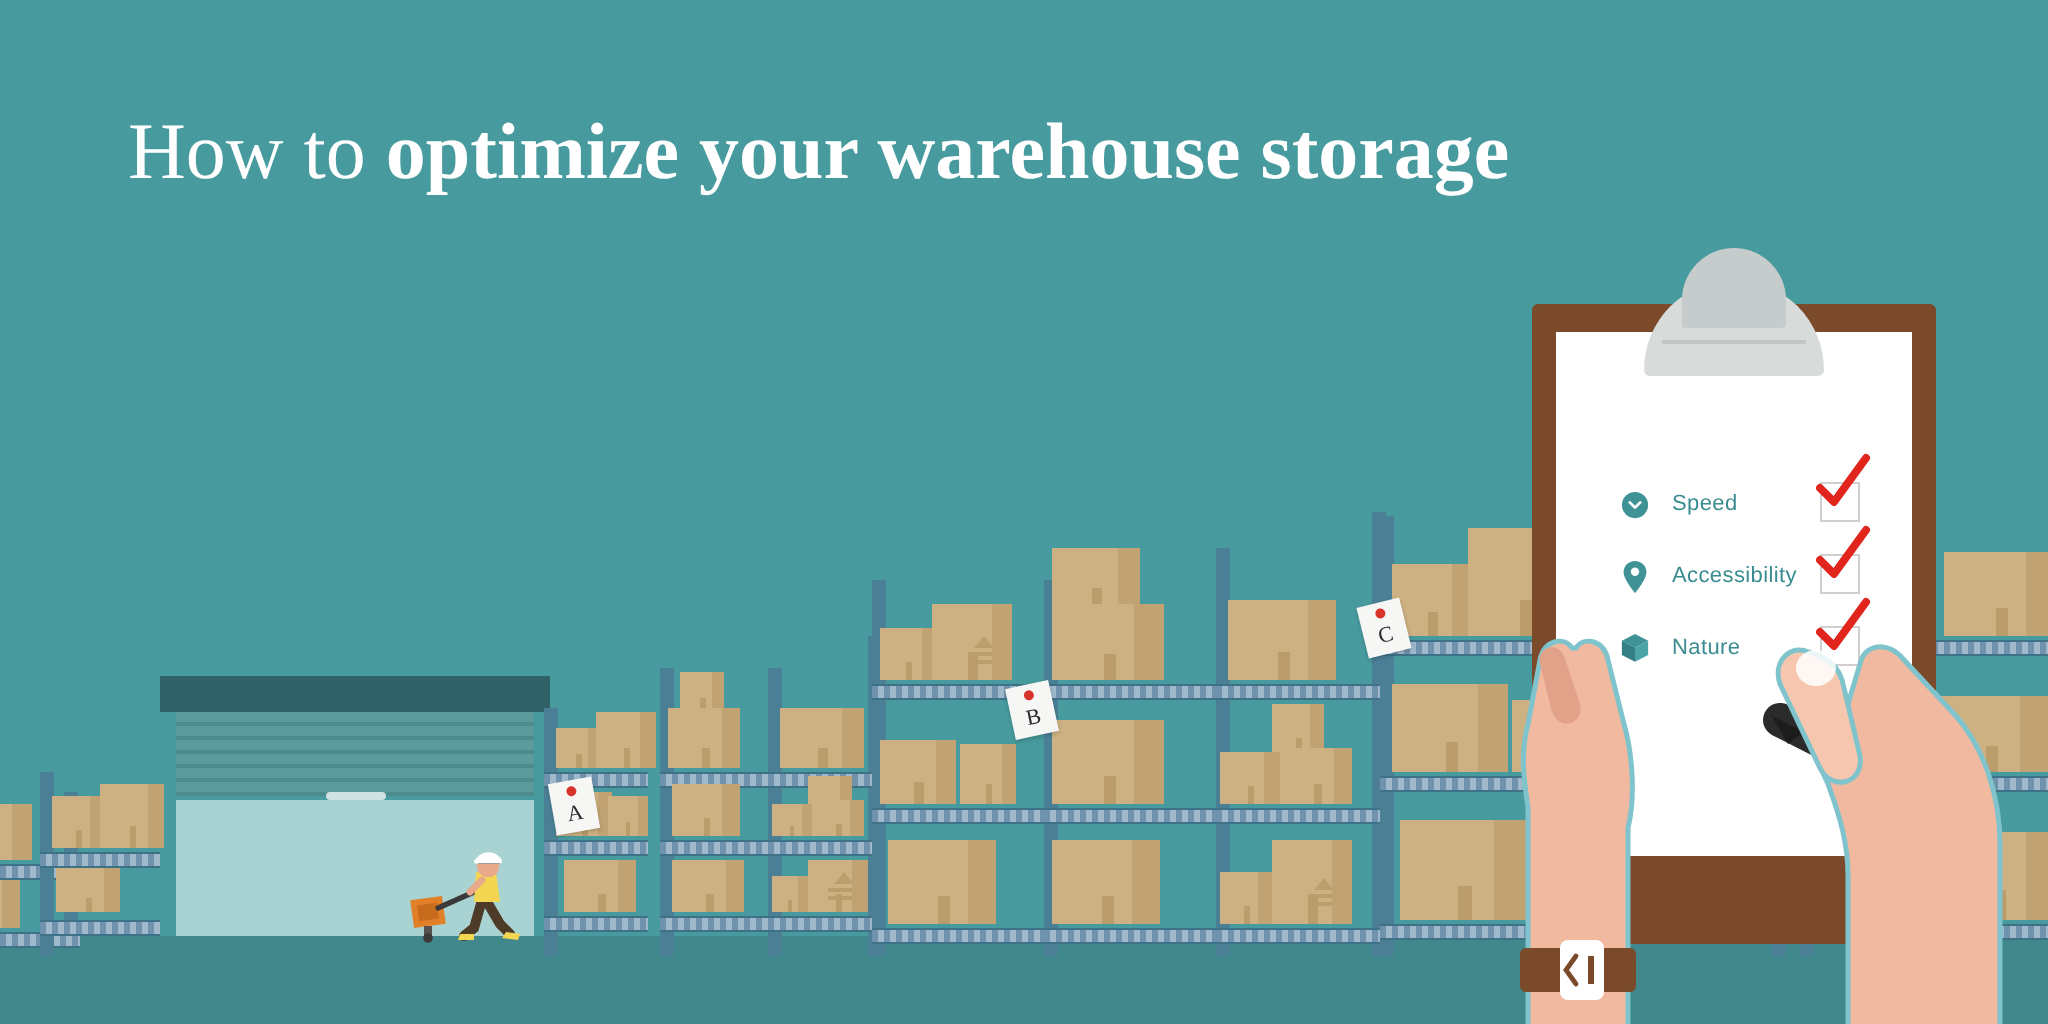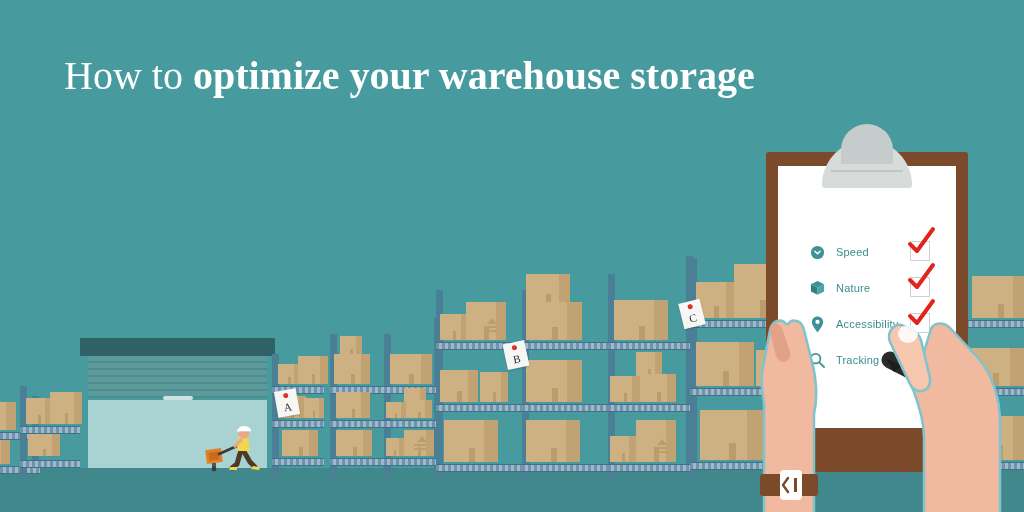--- a/index.html
+++ b/index.html
@@ -372,20 +372,34 @@
       <div class="check-list">
 
         <div class="check-row">
           <span class="ci">
             <svg width="15" height="15" viewBox="0 0 16 16">
               <circle cx="8" cy="8" r="7" fill="#3f9397"></circle>
               <path d="M5.2 6.6 L8 9.4 L10.8 6.6" stroke="#ffffff" stroke-width="1.5" fill="none" stroke-linecap="round" stroke-linejoin="round"></path>
             </svg>
           </span>
           <span class="cl">Speed</span>
+          <span class="cbx"></span>
+          <svg class="tick" width="34" height="32" viewBox="0 0 34 32">
+            <path d="M6 19 L13 26 L29 4" stroke="#e1241c" stroke-width="4" fill="none" stroke-linecap="round" stroke-linejoin="round"></path>
+          </svg>
+        </div>
+
+        <div class="check-row">
+          <span class="ci">
+            <svg width="13" height="17" viewBox="0 0 13 17">
+              <path d="M6.5 0.5 C3.2 .5 .8 3 .8 6.1 C.8 9.8 6.5 16.5 6.5 16.5 C6.5 16.5 12.2 9.8 12.2 6.1 C12.2 3 9.8 .5 6.5 .5 Z" fill="#3f9397"></path>
+              <circle cx="6.5" cy="5.9" r="2.1" fill="#ffffff"></circle>
+            </svg>
+          </span>
+          <span class="cl">Accessibility</span>
           <span class="cbx"></span>
           <svg class="tick" width="34" height="32" viewBox="0 0 34 32">
             <path d="M6 19 L13 26 L29 4" stroke="#e1241c" stroke-width="4" fill="none" stroke-linecap="round" stroke-linejoin="round"></path>
           </svg>
         </div>
 
         <div class="check-row">
           <span class="ci">
             <svg width="15" height="16" viewBox="0 0 16 17">
               <path d="M8 1 L15 4.6 L8 8.2 L1 4.6 Z" fill="#3f9397"></path>
@@ -393,47 +407,20 @@
               <path d="M15 4.6 L8 8.2 L8 15.8 L15 12.2 Z" fill="#4aa4a8"></path>
             </svg>
           </span>
           <span class="cl">Nature</span>
           <span class="cbx"></span>
           <svg class="tick" width="34" height="32" viewBox="0 0 34 32">
             <path d="M6 19 L13 26 L29 4" stroke="#e1241c" stroke-width="4" fill="none" stroke-linecap="round" stroke-linejoin="round"></path>
           </svg>
         </div>
 
-        <div class="check-row">
-          <span class="ci">
-            <svg width="13" height="17" viewBox="0 0 13 17">
-              <path d="M6.5 0.5 C3.2 .5 .8 3 .8 6.1 C.8 9.8 6.5 16.5 6.5 16.5 C6.5 16.5 12.2 9.8 12.2 6.1 C12.2 3 9.8 .5 6.5 .5 Z" fill="#3f9397"></path>
-              <circle cx="6.5" cy="5.9" r="2.1" fill="#ffffff"></circle>
-            </svg>
-          </span>
-          <span class="cl">Accessibility</span>
-          <span class="cbx"></span>
-          <svg class="tick" width="34" height="32" viewBox="0 0 34 32">
-            <path d="M6 19 L13 26 L29 4" stroke="#e1241c" stroke-width="4" fill="none" stroke-linecap="round" stroke-linejoin="round"></path>
-          </svg>
-        </div>
-
-        <div class="check-row">
-          <span class="ci">
-            <svg width="16" height="16" viewBox="0 0 16 16">
-              <circle cx="6.6" cy="6.6" r="4.8" stroke="#3f9397" stroke-width="1.8" fill="none"></circle>
-              <path d="M10.3 10.3 L15 15" stroke="#3f9397" stroke-width="1.8" stroke-linecap="round"></path>
-            </svg>
-          </span>
-          <span class="cl">Tracking</span>
-          <span class="cbx"></span>
-          <svg class="tick" style="right:10px; top:5px;" width="16" height="16" viewBox="0 0 16 16">
-            <path d="M2 4 L8 10" stroke="#e1241c" stroke-width="3" fill="none" stroke-linecap="round"></path>
-          </svg>
-        </div>
 
       </div>
     </div>
 
     <div class="cb-clip-base"></div>
     <div class="cb-clip-top"></div>
     <div class="cb-clip-line"></div>
   </div>
 
   <svg class="hand" style="left:742px; top:318px; width:110px; height:200px;" viewBox="0 0 110 200">

